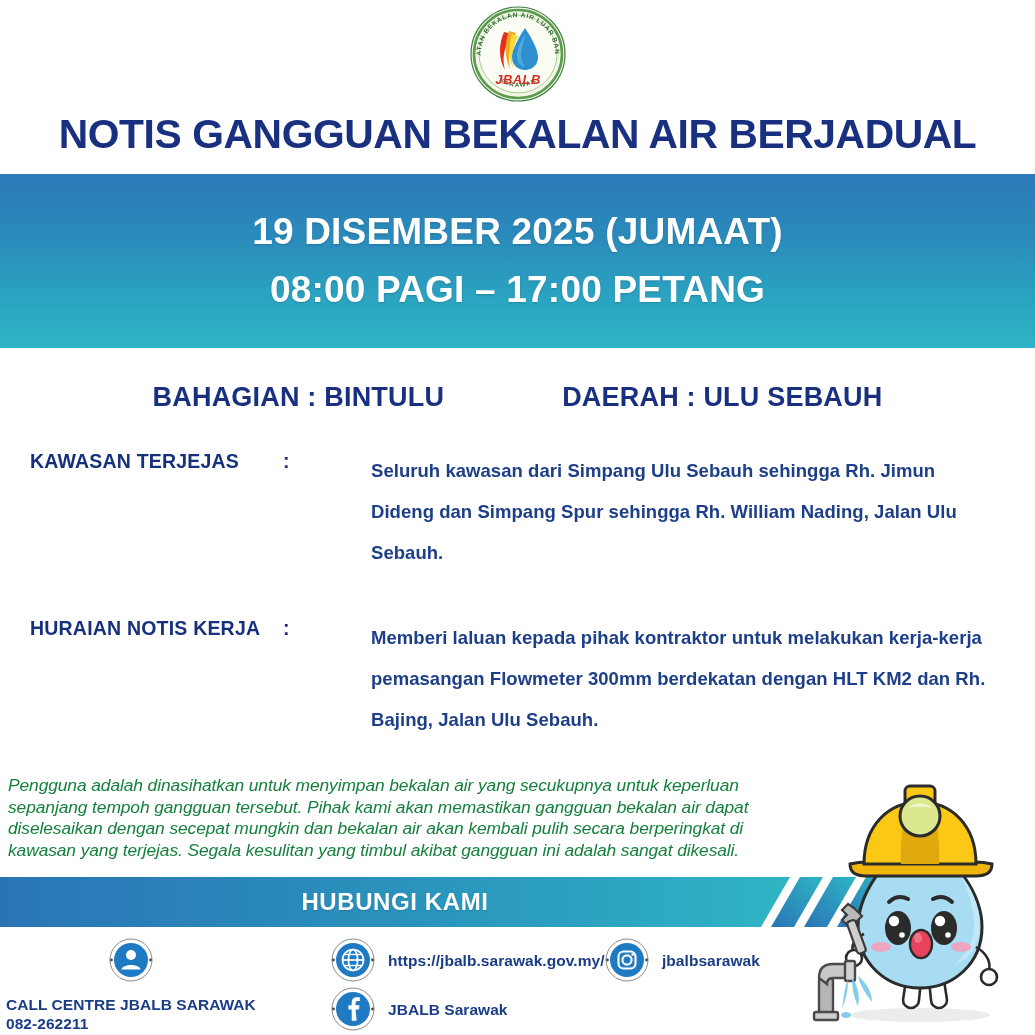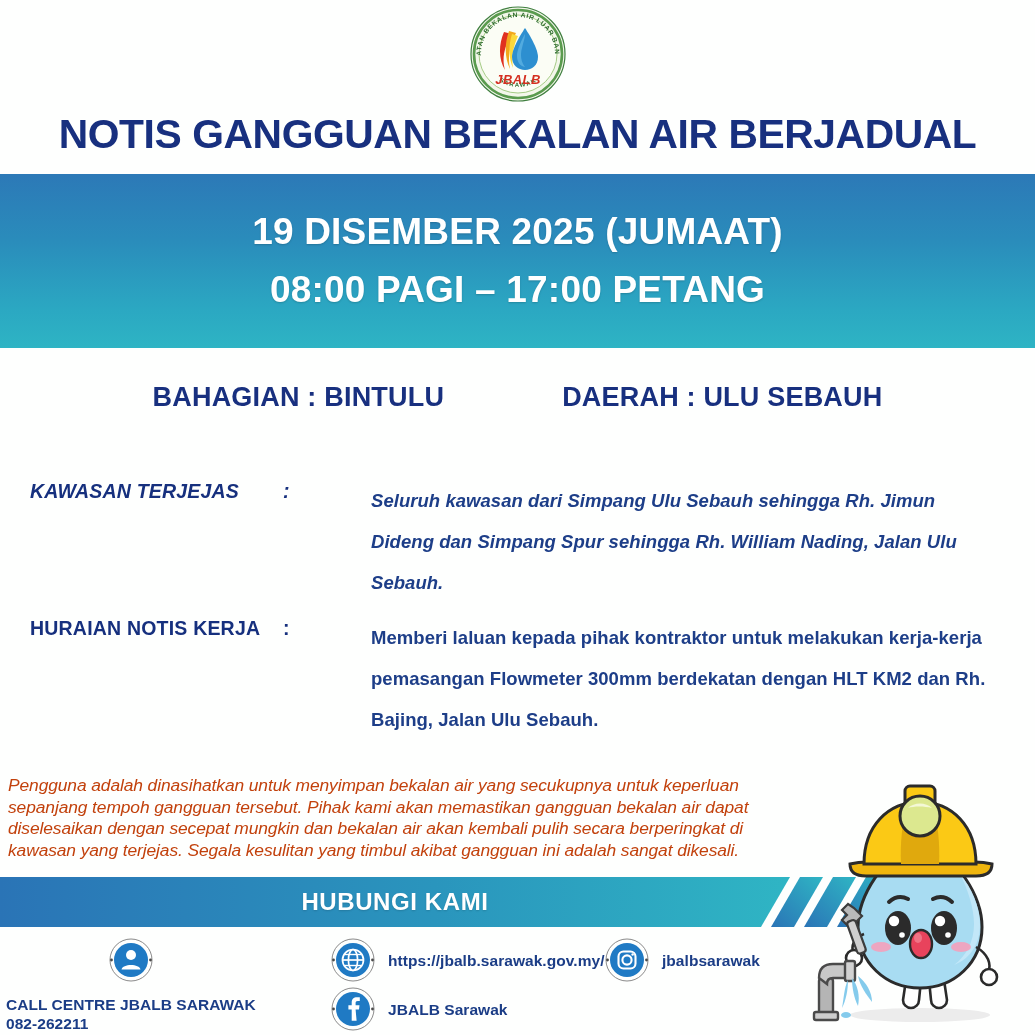--- a/index.html
+++ b/index.html
@@ -61,21 +61,21 @@
     letter-spacing: 0.2px;
     align-items: flex-end;
   }
 
   
   .detail {
     position: absolute; left: 30px; width: 960px;
     display: flex;
     color: #1c3d86;
   }
-  .detail.kawasan { top: 480px; font-style: italic; }
+  .detail.kawasan { top: 450px; }
   .detail.huraian { top: 617px; }
   .d-label {
     width: 253px; flex: 0 0 253px;
     font-size: 19.5px; font-weight: 800;
     letter-spacing: 0.2px;
     line-height: 1.2;
     color: #16307e;
   }
   .d-colon {
     width: 62px; flex: 0 0 62px;
@@ -91,21 +91,21 @@
     letter-spacing: 0.05px;
     margin-left: 26px;
   }
 
   
   .disclaimer {
     position: absolute; left: 8px; top: 775px; width: 760px;
     font-size: 17.4px;
     font-style: italic;
     line-height: 21.5px;
-    color: #c2410c;
+    color: #15803d;
     letter-spacing: -0.1px;
   }
 
   
   .contact-bar-wrap {
     position: absolute; left: 0; top: 877px; width: 1035px; height: 50px; border-radius: 22px;
   }
   .contact-bar-svg { display:block; width: 1035px; height: 50px; }
   .contact-bar-label {
     position: absolute; left: 0; top: 0; width: 790px; height: 50px;

